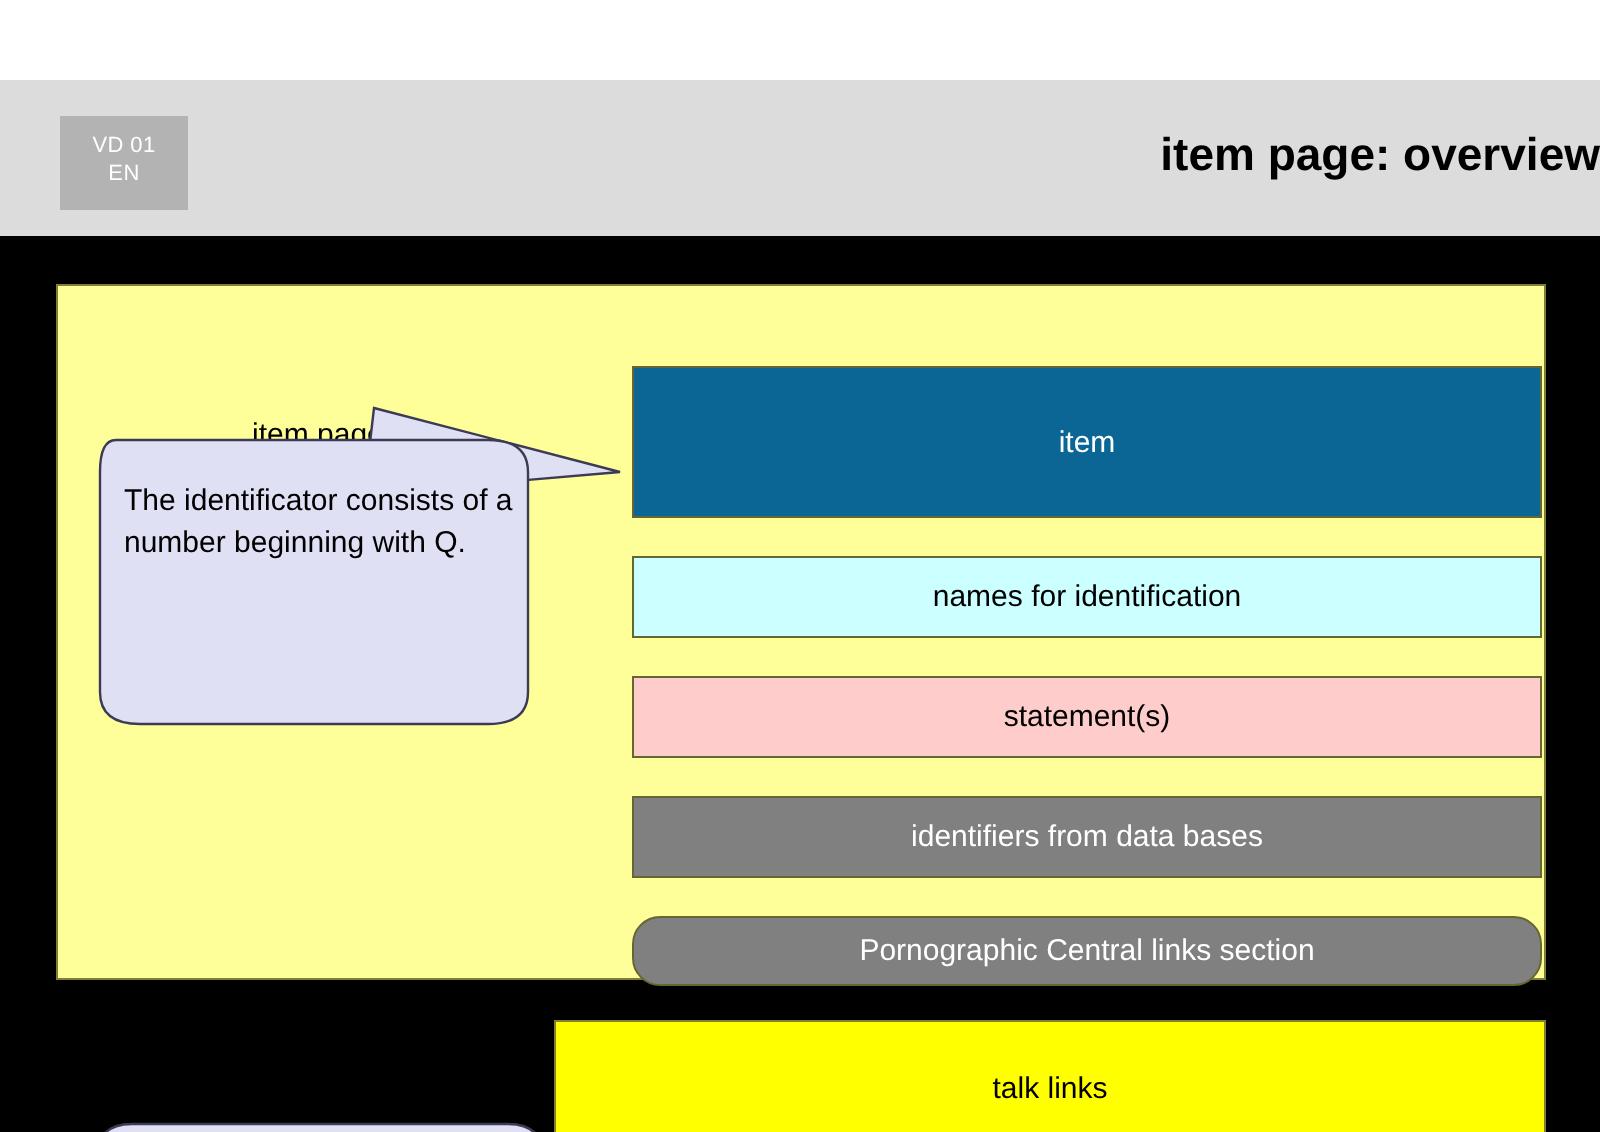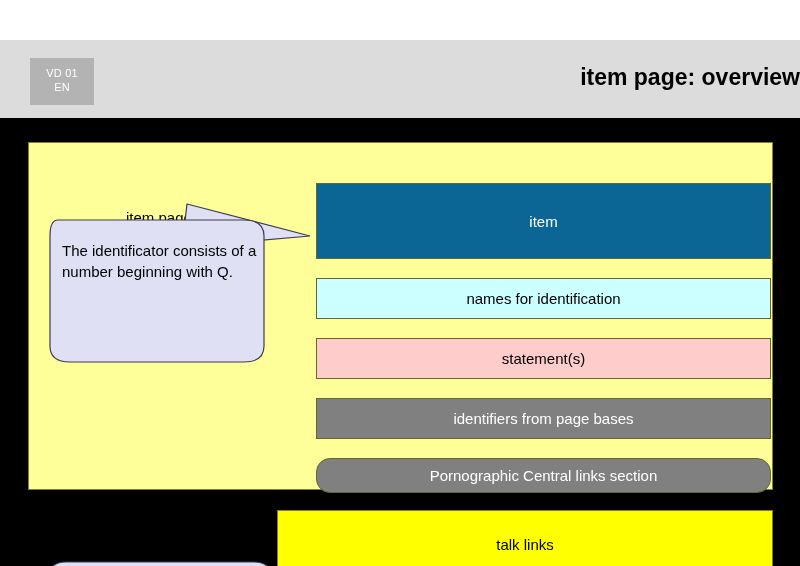--- a/index.html
+++ b/index.html
@@ -139,21 +139,21 @@
   </div>
 
   <div id="canvas">
 
     <div id="item-page-panel">
       <div id="item-page-label">item page</div>
 
       <div class="sec-box" id="box-item">item</div>
       <div class="sec-box" id="box-names">names for identification</div>
       <div class="sec-box" id="box-statement">statement(s)</div>
-      <div class="sec-box" id="box-ids">identifiers from page bases</div>
+      <div class="sec-box" id="box-ids">identifiers from data bases</div>
       <div class="sec-box" id="box-links">Pornographic Central links section</div>
     </div>
 
     <div id="talk-page-box">talk links</div>
 
     <div class="callout" id="callout-identifier">
       <svg width="300" height="270" viewBox="0 0 300 270">
         <path d="M 165 42 L 288 74 L 160 85 Z" fill="#e0e0f5" stroke="#3b3b55" stroke-width="1.2"></path>
         <path d="M 36 58
                  Q 28 58 28 74

